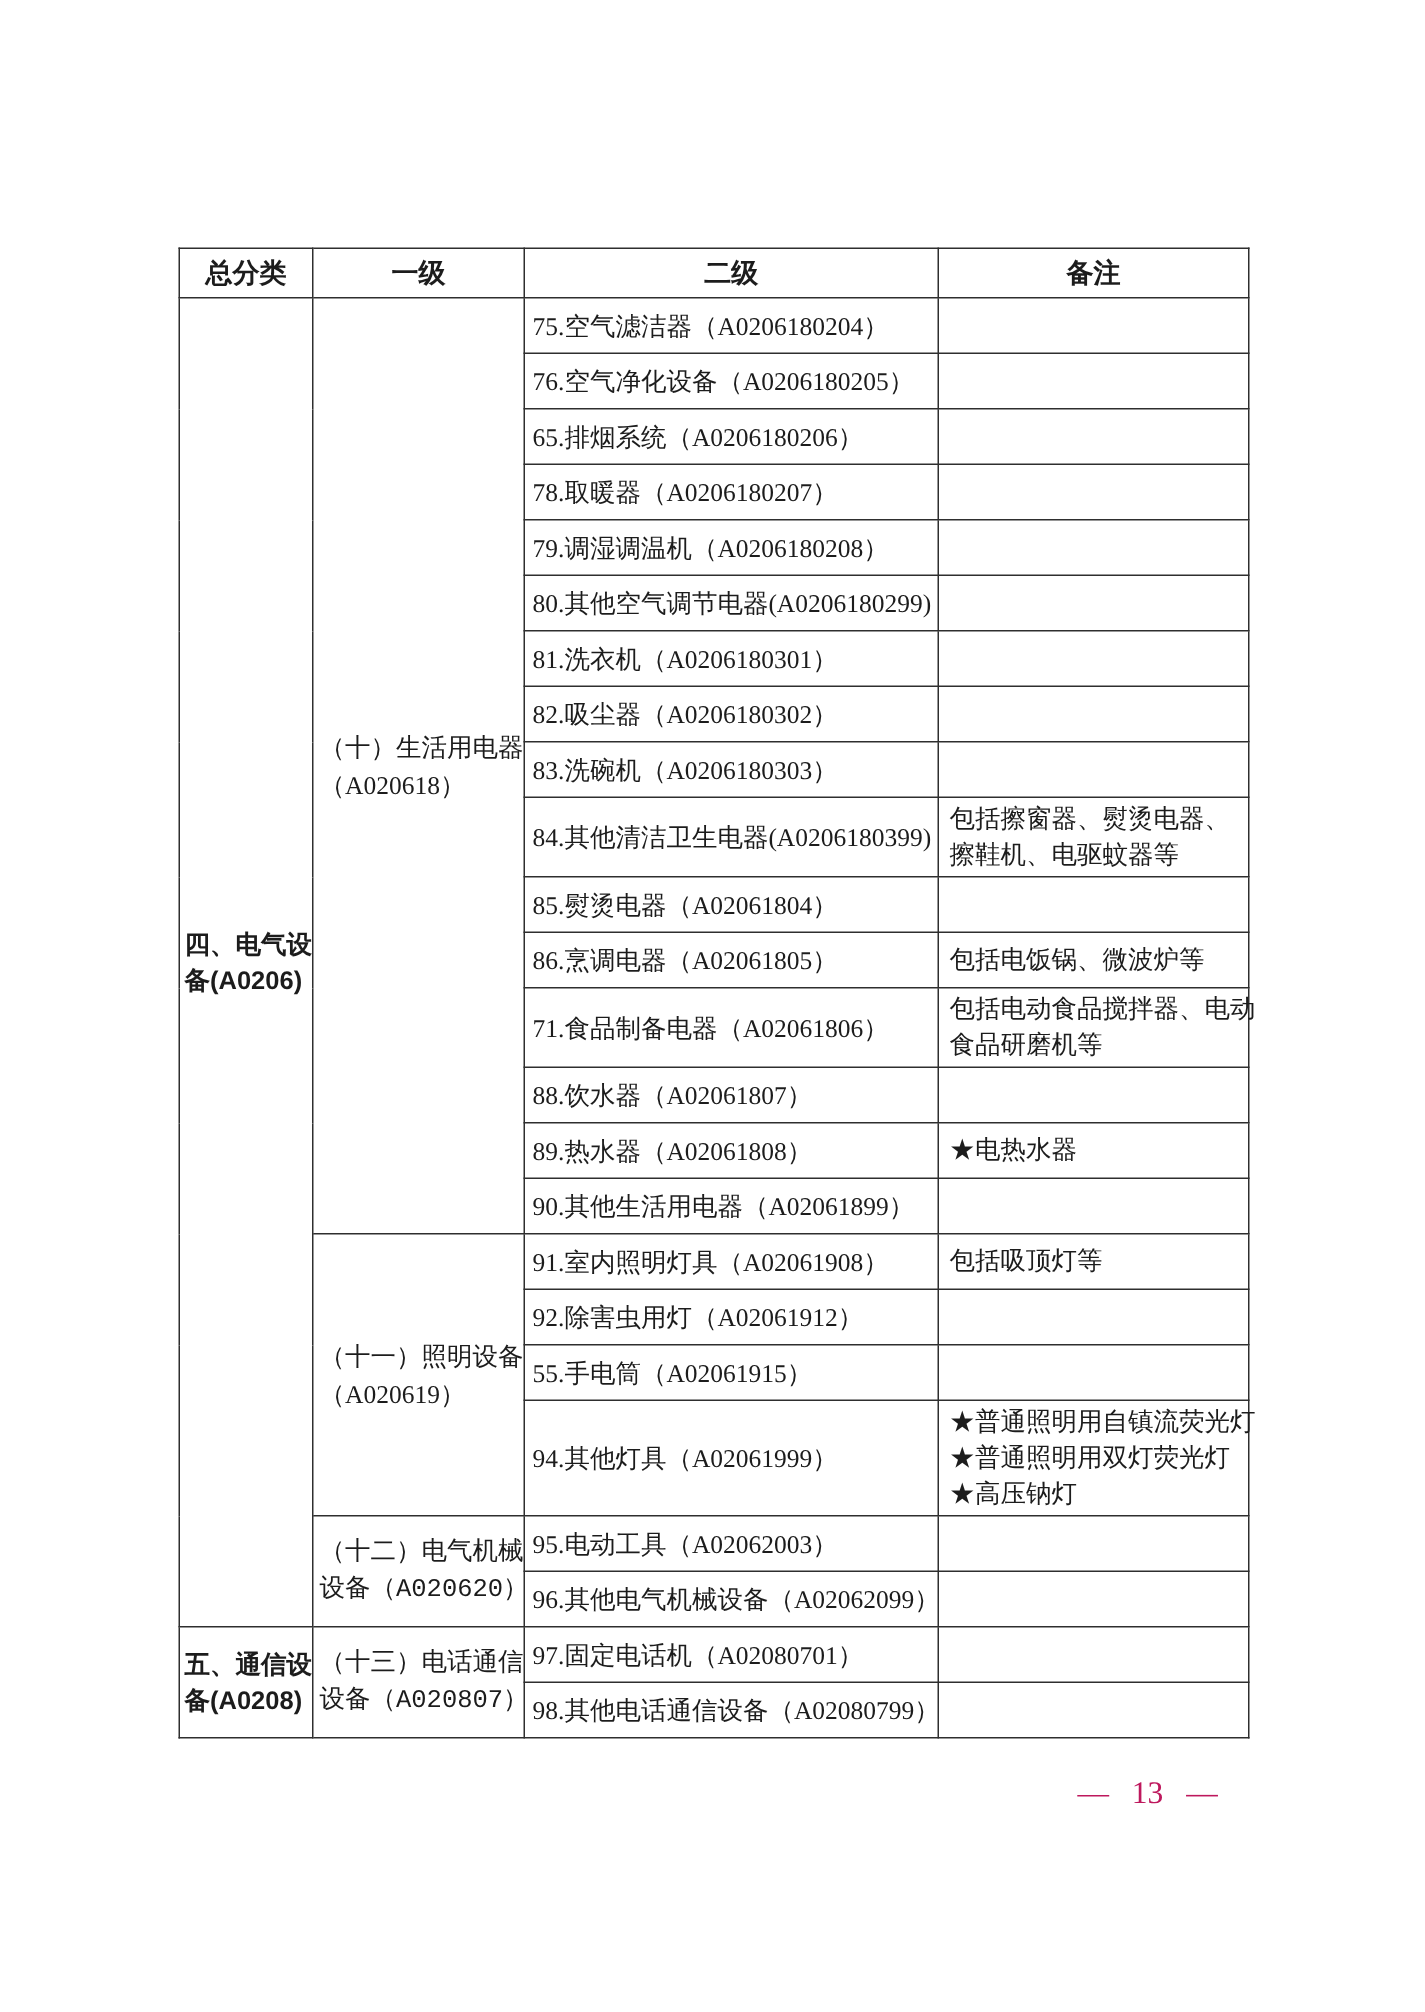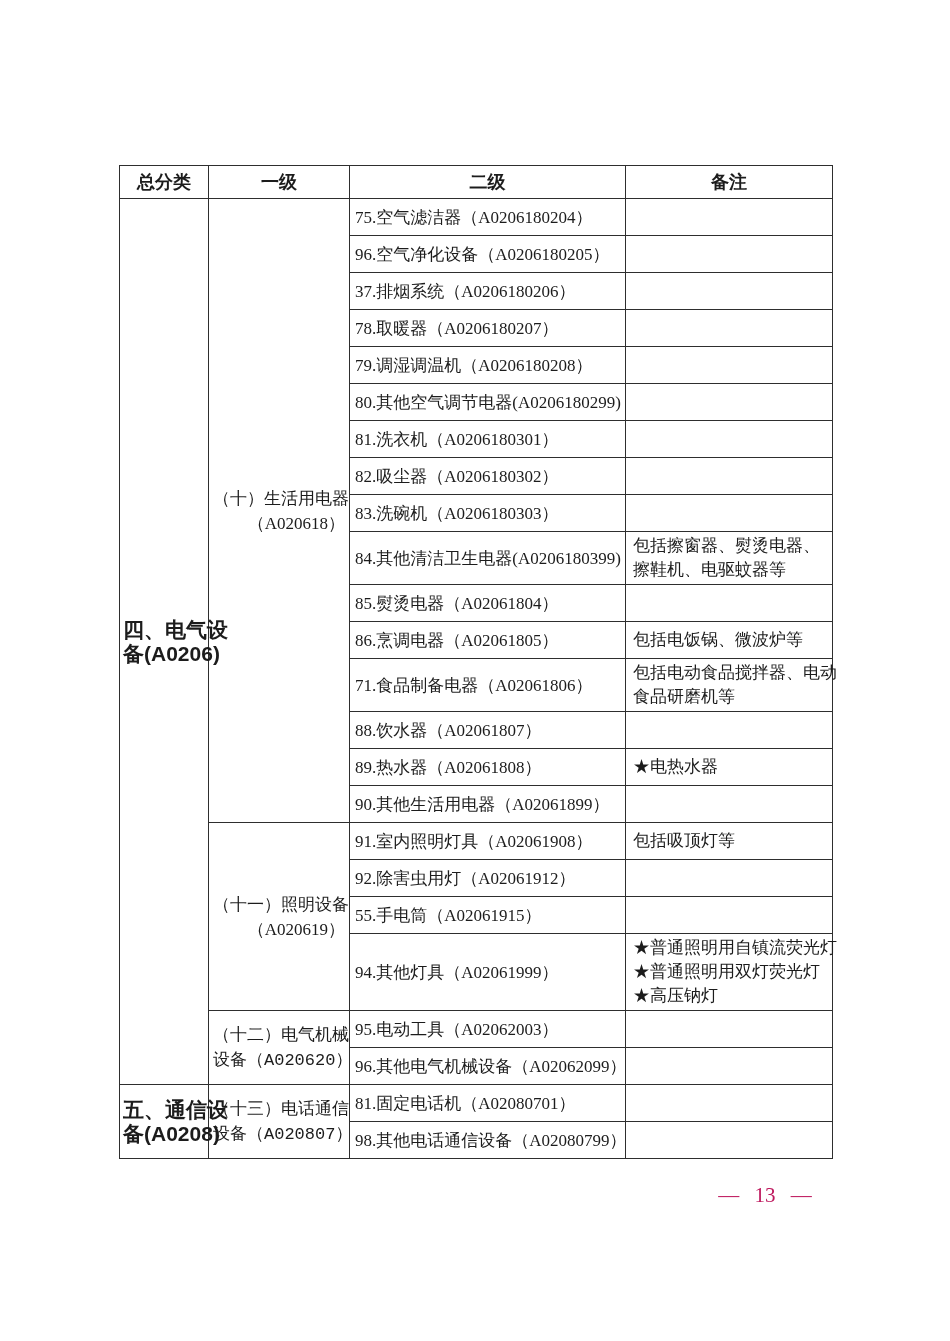--- a/index.html
+++ b/index.html
@@ -36,30 +36,30 @@
     font-size: 18px;
     height: 32px;
     text-align: center;
     padding: 0;
   }
   .cls-table tbody tr { height: 37px; }
   .cls-table td { font-size: 17px; margin-top: 14px; }
   td.cat {
     font-family: "Liberation Sans", "DejaVu Sans", sans-serif;
     font-weight: 700;
-    font-size: 21px;
+    font-size: 17px;
     text-align: left;
     padding: 2px 3px;
     line-height: 24px;
   }
   td.lv1 {
     line-height: 25px;
     padding: 2px 4px;
   }
-  td.lv1.aligncenter { text-align: right; }
+  td.lv1.aligncenter { text-align: left; }
   td.lv1.alignleft { text-align: left; font-family: Liberation Mono, monospace; }
   td.lv2 {
     text-align: left;
     padding-left: 5px;
     line-height: 23px;
   }
   td.rmk {
     text-align: left;
     padding-left: 7px;
     line-height: 24px;
@@ -108,29 +108,29 @@
           </td>
           <td class="lv2">
             <div class="line">75.空气滤洁器（A0206180204）</div>
           </td>
           <td class="rmk">
             <div class="line"></div>
           </td>
         </tr>
         <tr>
           <td class="lv2">
-            <div class="line">96.空气净化设备（A0206180205）</div>
-          </td>
-          <td class="rmk">
-            <div class="line"></div>
-          </td>
-        </tr>
-        <tr>
-          <td class="lv2">
-            <div class="line">37.排烟系统（A0206180206）</div>
+            <div class="line">76.空气净化设备（A0206180205）</div>
+          </td>
+          <td class="rmk">
+            <div class="line"></div>
+          </td>
+        </tr>
+        <tr>
+          <td class="lv2">
+            <div class="line">65.排烟系统（A0206180206）</div>
           </td>
           <td class="rmk">
             <div class="line"></div>
           </td>
         </tr>
         <tr>
           <td class="lv2">
             <div class="line">78.取暖器（A0206180207）</div>
           </td>
           <td class="rmk">
@@ -296,21 +296,21 @@
         <tr>
           <td class="cat" rowspan="2">
             <div class="line">五、通信设</div>
             <div class="line">备(A0208)</div>
           </td>
           <td class="lv1 alignleft" rowspan="2">
             <div class="line">（十三）电话通信</div>
             <div class="line">设备（A020807）</div>
           </td>
           <td class="lv2">
-            <div class="line">81.固定电话机（A02080701）</div>
+            <div class="line">97.固定电话机（A02080701）</div>
           </td>
           <td class="rmk">
             <div class="line"></div>
           </td>
         </tr>
         <tr>
           <td class="lv2">
             <div class="line">98.其他电话通信设备（A02080799）</div>
           </td>
           <td class="rmk">

